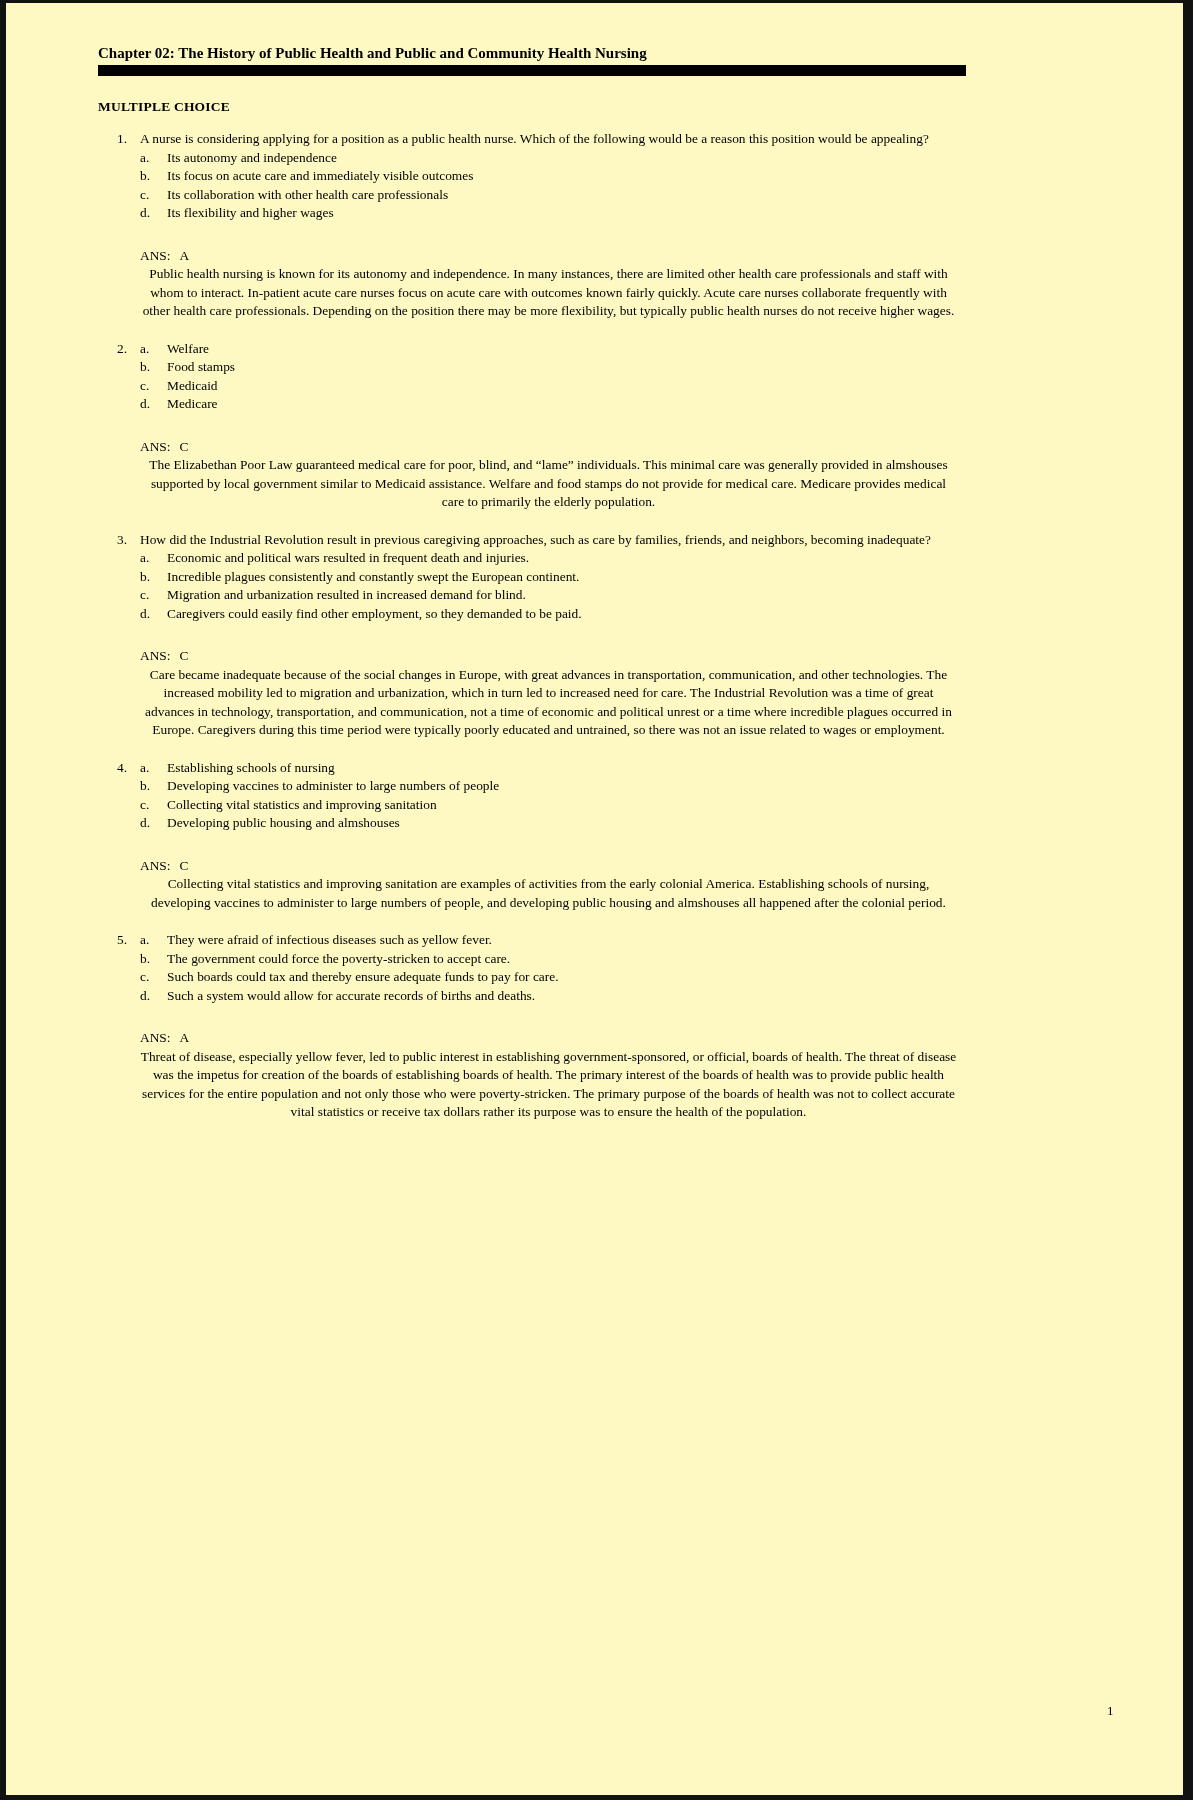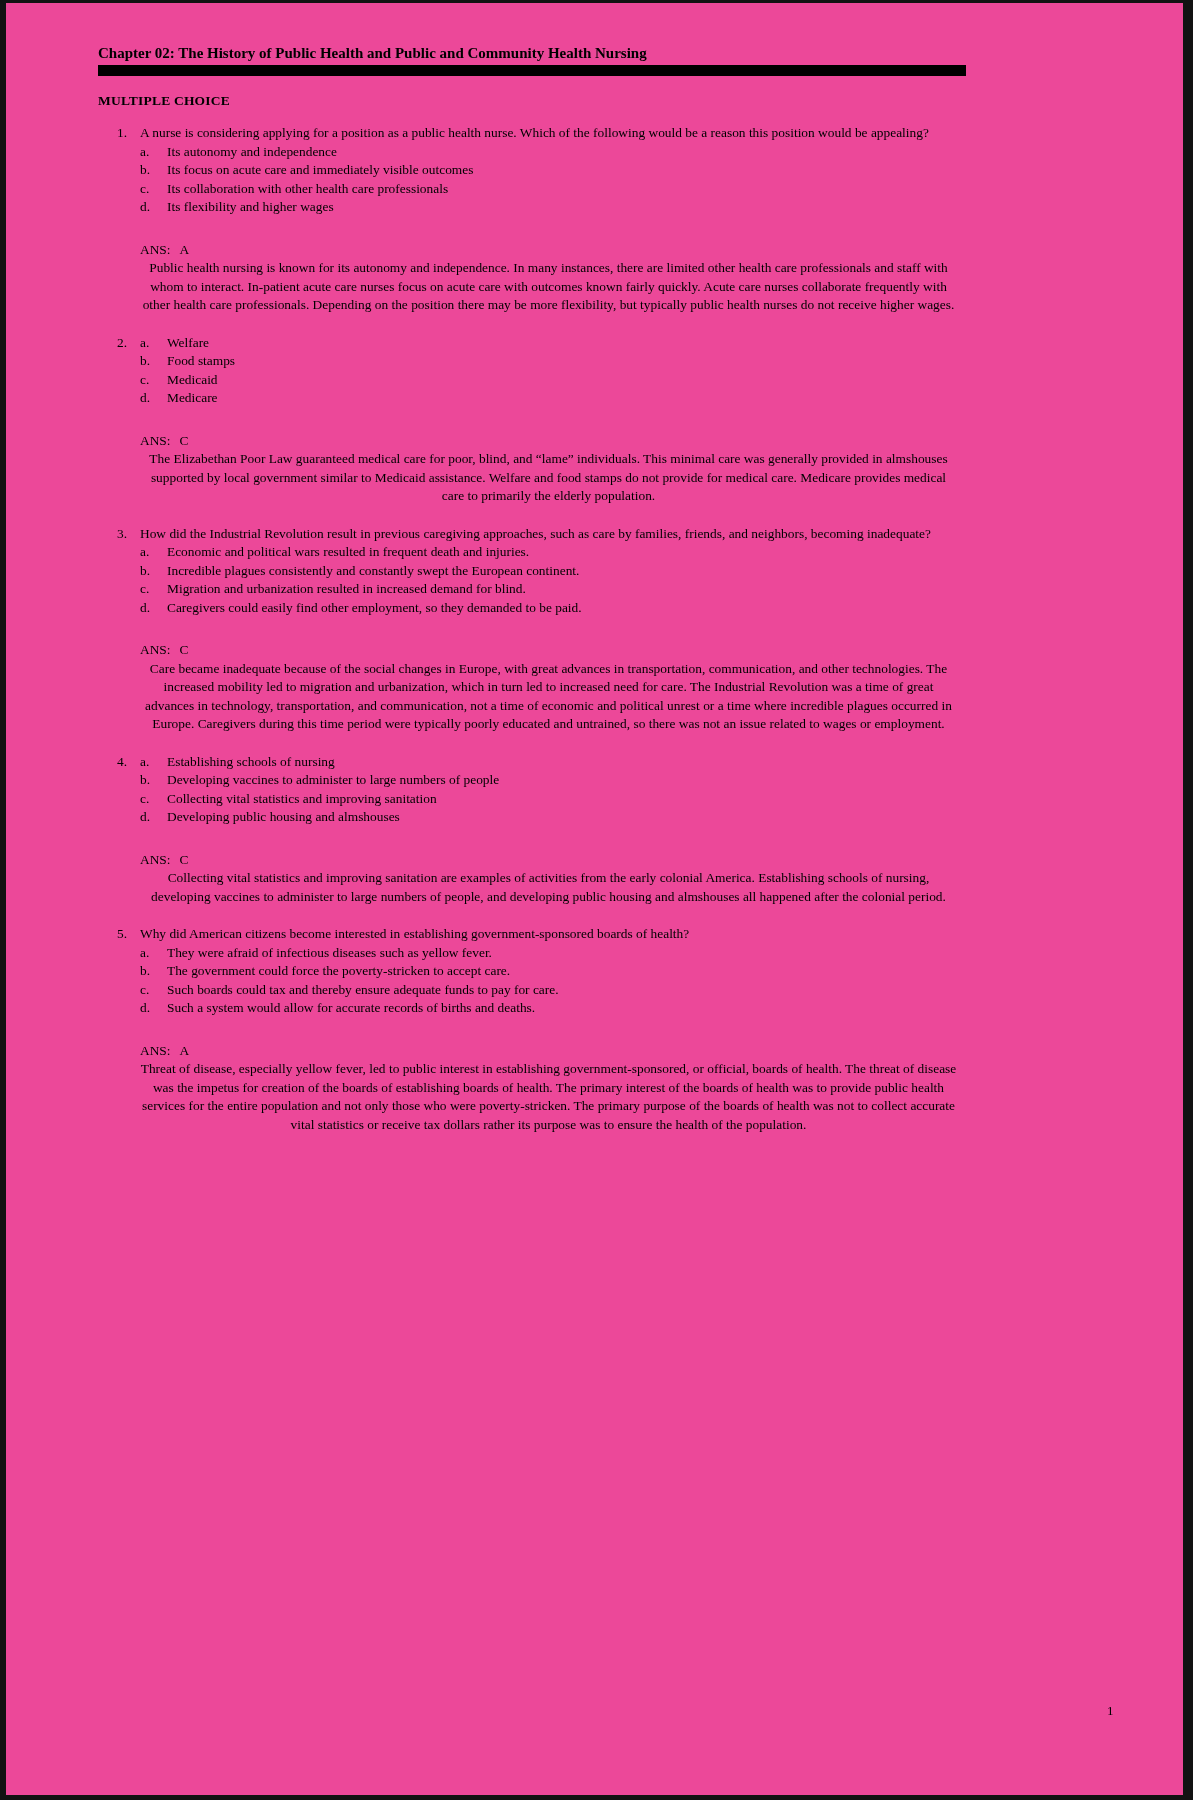--- a/index.html
+++ b/index.html
@@ -1,33 +1,33 @@
 <!DOCTYPE html>
 <html><head>
 <meta charset="utf-8">
 <style>
   html,body { margin:0; padding:0; background:#888; }
   .page {
     position:relative;
     width:1193px; height:1800px;
-    background:#ec4899;
+    background:#fef9c3;
     box-sizing:border-box;
     border-left:6px solid #121212;
     border-right:10px solid #121212;
     border-top:3px solid #121212;
     border-bottom:5px solid #121212;
     overflow:hidden;
     font-family:"Liberation Serif", serif;
     color:#000;
   }
   .content { position:absolute; left:92px; top:40px; width:868px; }
   .doc-header { font-weight:bold; font-size:15px; line-height:21px; }
   .doc-header .line2 { text-decoration:underline; }
   .header-rule { height:11px; background:#000; margin-top:1px; }
-  .section-title { margin-top:16px; font-weight:bold; font-size:13.5px; line-height:18px; letter-spacing:0.2px; }
+  .section-title { margin-top:22px; font-weight:bold; font-size:13.5px; line-height:18px; letter-spacing:0.2px; }
   .questions { margin-top:14px; }
   .question { margin-bottom:19px; font-size:13.4px; line-height:18.5px; }
   .q-row { display:flex; }
   .q-num { width:23px; margin-left:19px; flex:none; }
   .q-body { width:815px;font-family:Liberation Serif, serif; }
   .options { margin:0; padding:0; list-style:none; }
   .opt { display:flex; }
   .opt-letter { width:27px; flex:none; }
   .opt-text { flex:1; }
   .answer-line { margin-top:24px; }
@@ -161,21 +161,20 @@
             <div class="answer-line"><span>ANS:</span><span class="ans-letter">C</span></div>
             <div class="rationale">Collecting vital statistics and improving sanitation are examples of activities from the early colonial America. Establishing schools of nursing, developing vaccines to administer to large numbers of people, and developing public housing and almshouses all happened after the colonial period.</div>
           </div>
         </div>
       </div>
 
       <div class="question">
         <div class="q-row">
           <div class="q-num">5.</div>
           <div class="q-body">
-            <div class="q-text">Why did American citizens become interested in establishing government-sponsored boards of health?</div>
             <div class="options">
               <div class="opt">
                   <span class="opt-letter">a.</span>
                   <span class="opt-text">They were afraid of infectious diseases such as yellow fever.</span>
                 </div>
               <div class="opt">
                   <span class="opt-letter">b.</span>
                   <span class="opt-text">The government could force the poverty-stricken to accept care.</span>
                 </div>
               <div class="opt">

